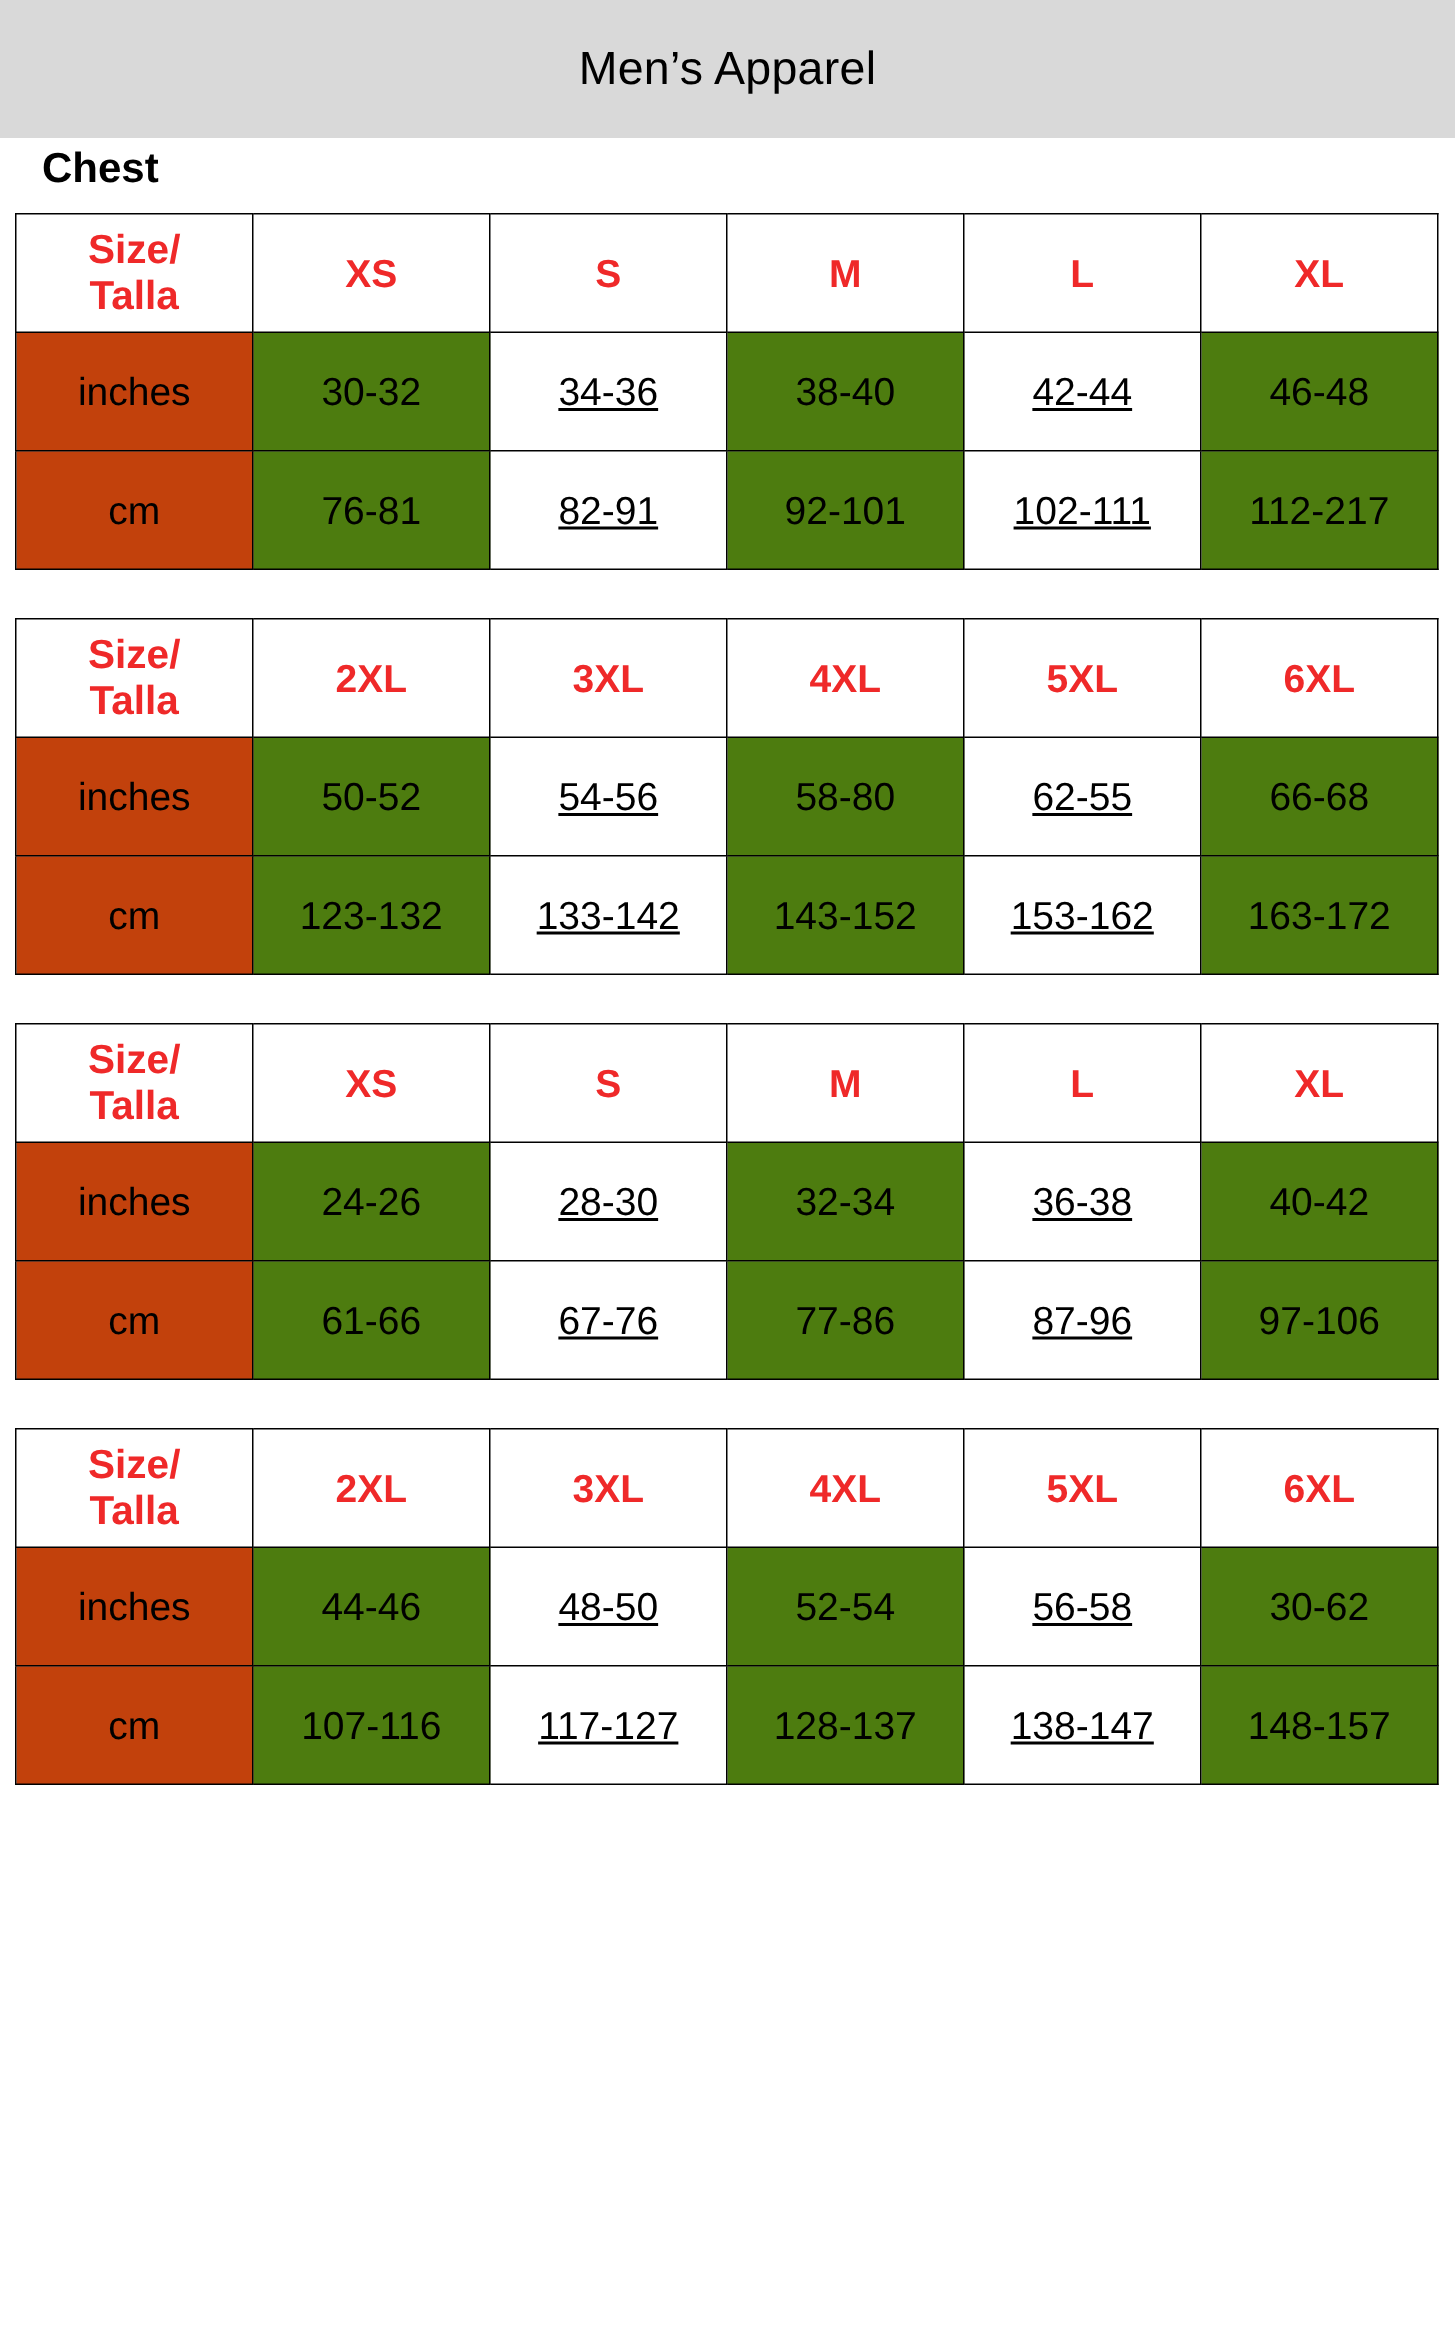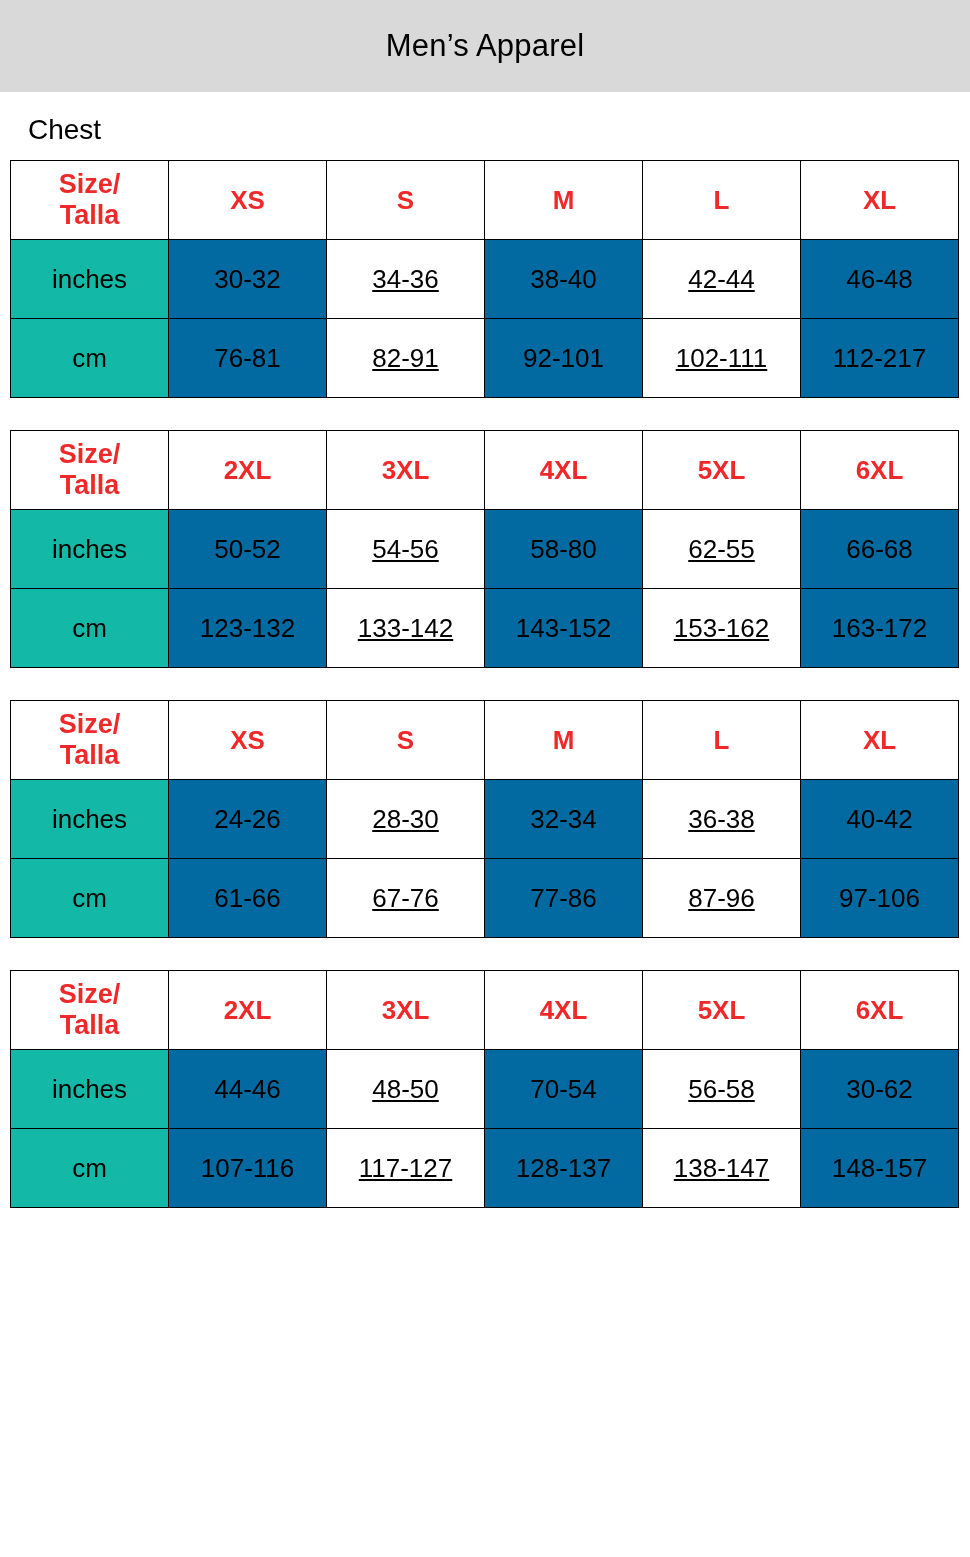--- a/index.html
+++ b/index.html
@@ -27,22 +27,22 @@
     justify-content: center;
   }
   .title-bar .title {
     font-size: 31px;
     font-weight: normal;
     color: #000;
     letter-spacing: 0.2px;
   }
   .section-heading {
     font-size: 28px;
-    font-weight: normal;
-    margin: 22px 0 14px 28px;
+    font-weight: bold;
+    margin: 4px 0 14px 28px;
   }
   .tbl-wrap {
     padding: 0 12px 0 10px;
     box-sizing: border-box;
   }
   table.size-table {
     border-collapse: collapse;
     width: 948px;
     table-layout: fixed;
     margin-bottom: 32px;
@@ -64,26 +64,26 @@
     color: #ef2929;
     font-weight: bold;
     font-size: 27px;
     background: #ffffff;
   }
   .hdr-row td.sizelabel {
     line-height: 1.15;
     font-size: 27px;
   }
   .rowlabel {
-    background: #14b8a6;
+    background: #c2410c;
     font-size: 26px;
     text-align: center;
   }
   .shade {
-    background: #0369a1;
+    background: #4d7c0f;
   }
   .plain {
     background: #ffffff;
     text-decoration: underline;
   }
   .sizeword {
     display: block;
   }
 </style>
 </head>
@@ -246,21 +246,21 @@
             <td>2XL</td>
             <td>3XL</td>
             <td>4XL</td>
             <td>5XL</td>
             <td>6XL</td>
           </tr>
           <tr>
             <td class="rowlabel">inches</td>
             <td class="shade">44-46</td>
             <td class="plain">48-50</td>
-            <td class="shade">70-54</td>
+            <td class="shade">52-54</td>
             <td class="plain">56-58</td>
             <td class="shade">30-62</td>
           </tr>
           <tr>
             <td class="rowlabel">cm</td>
             <td class="shade">107-116</td>
             <td class="plain">117-127</td>
             <td class="shade">128-137</td>
             <td class="plain">138-147</td>
             <td class="shade">148-157</td>

